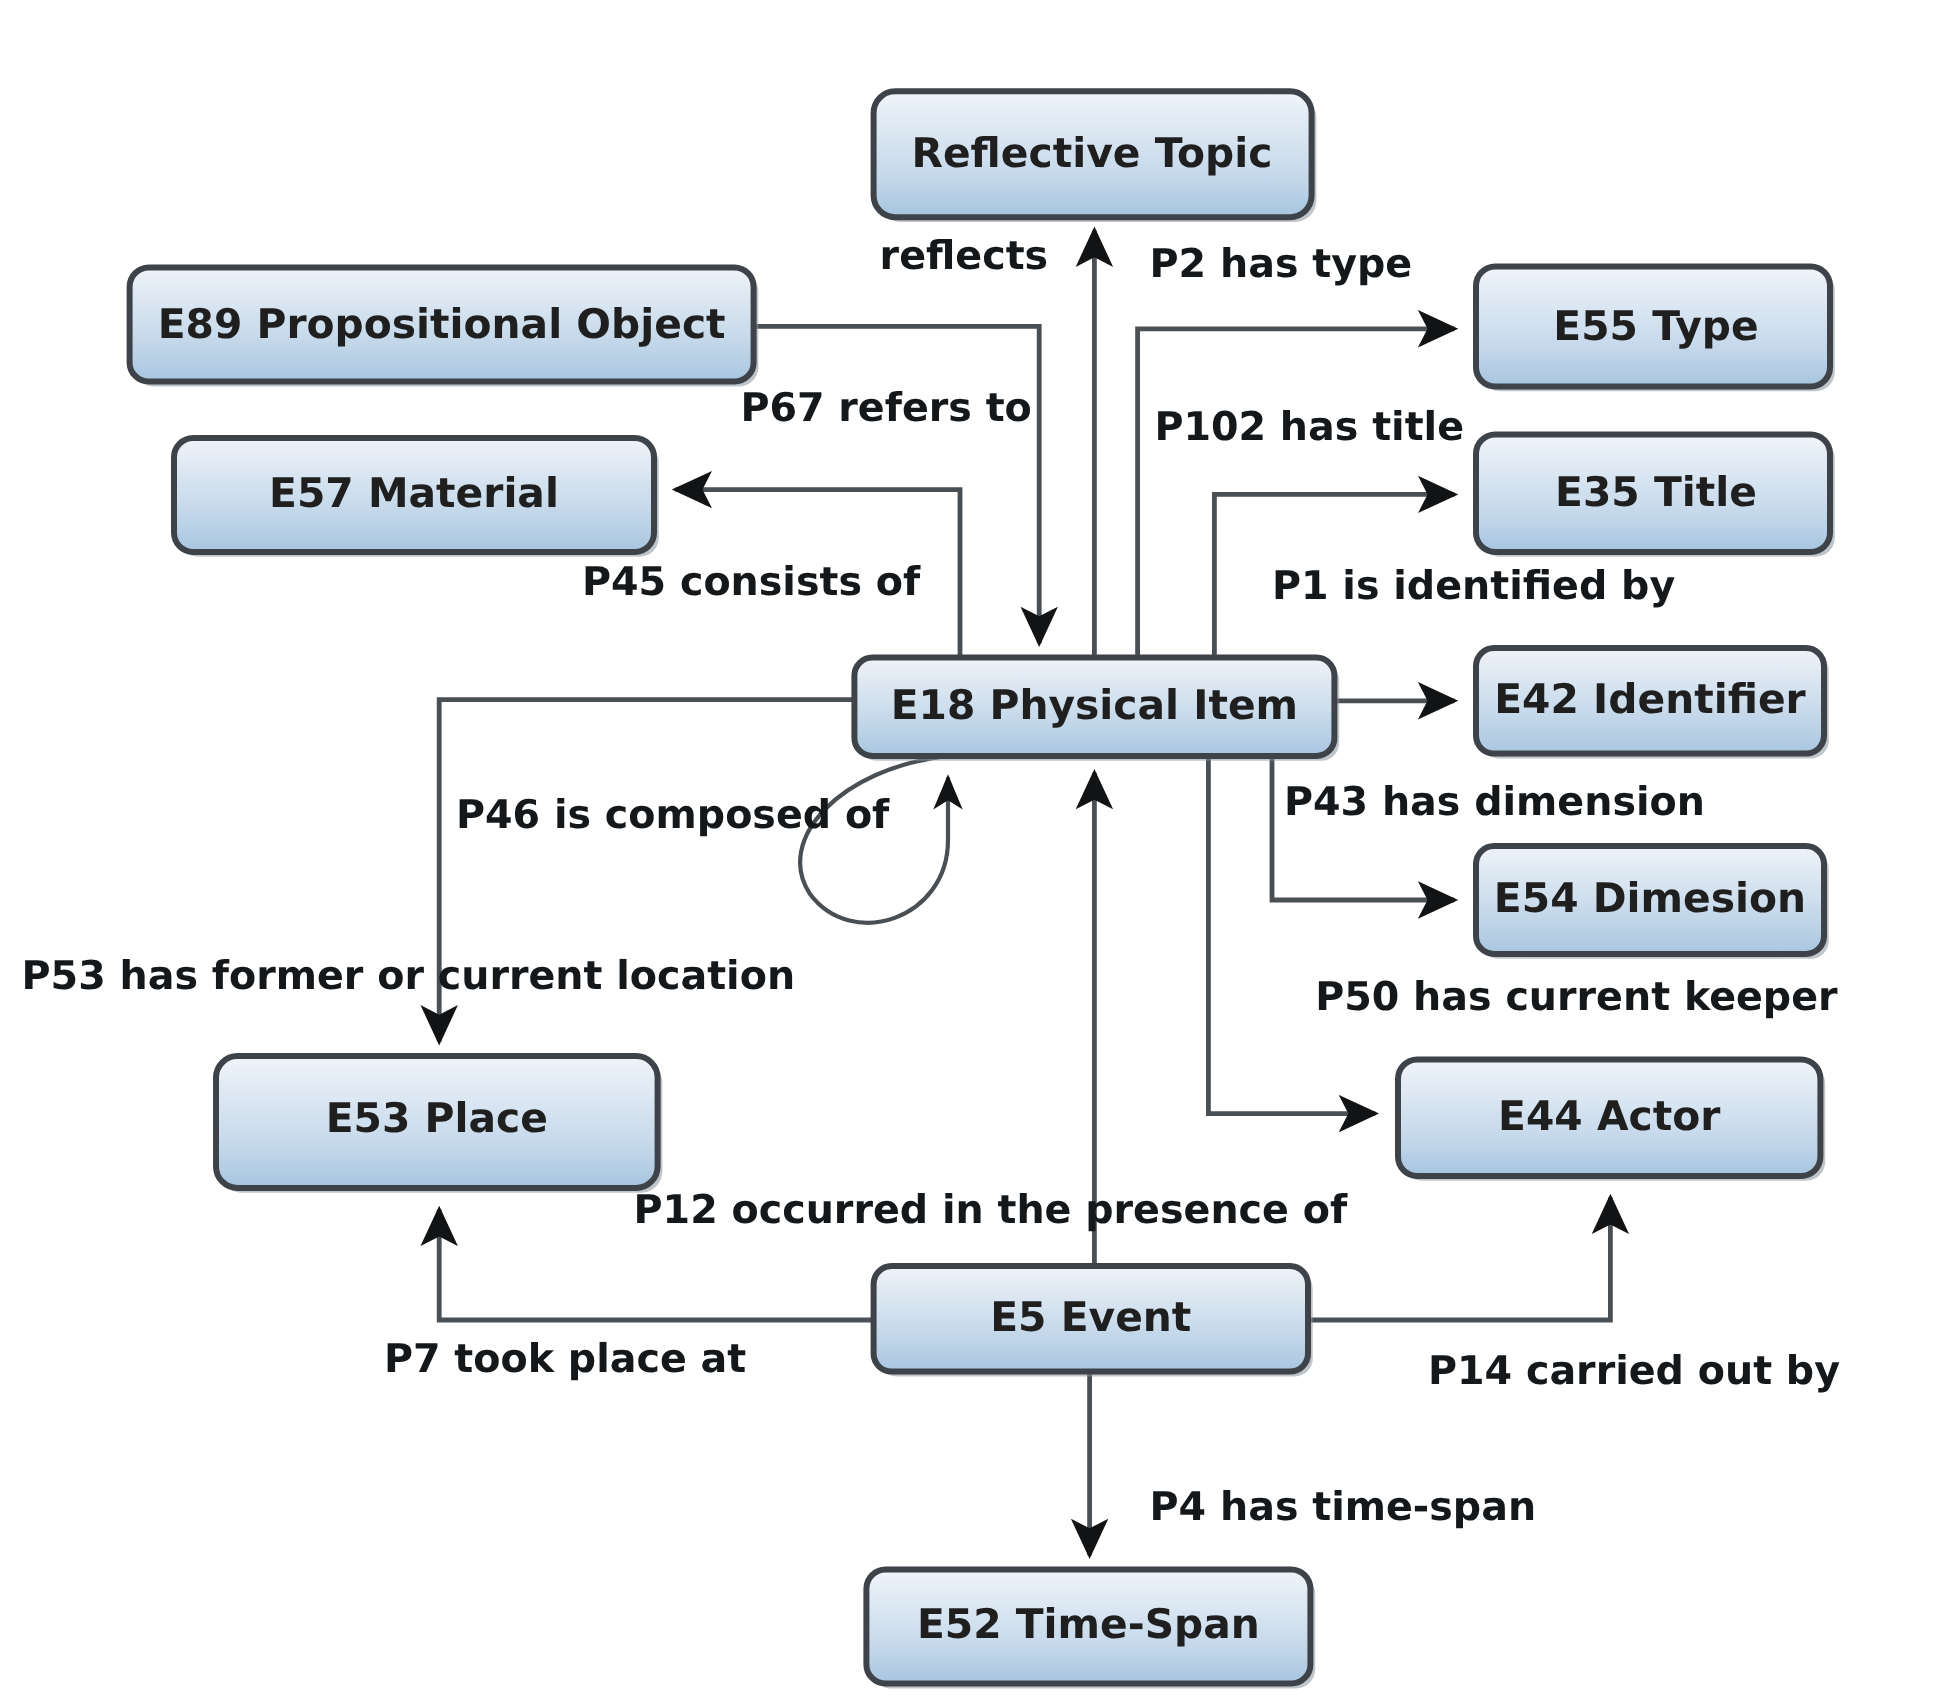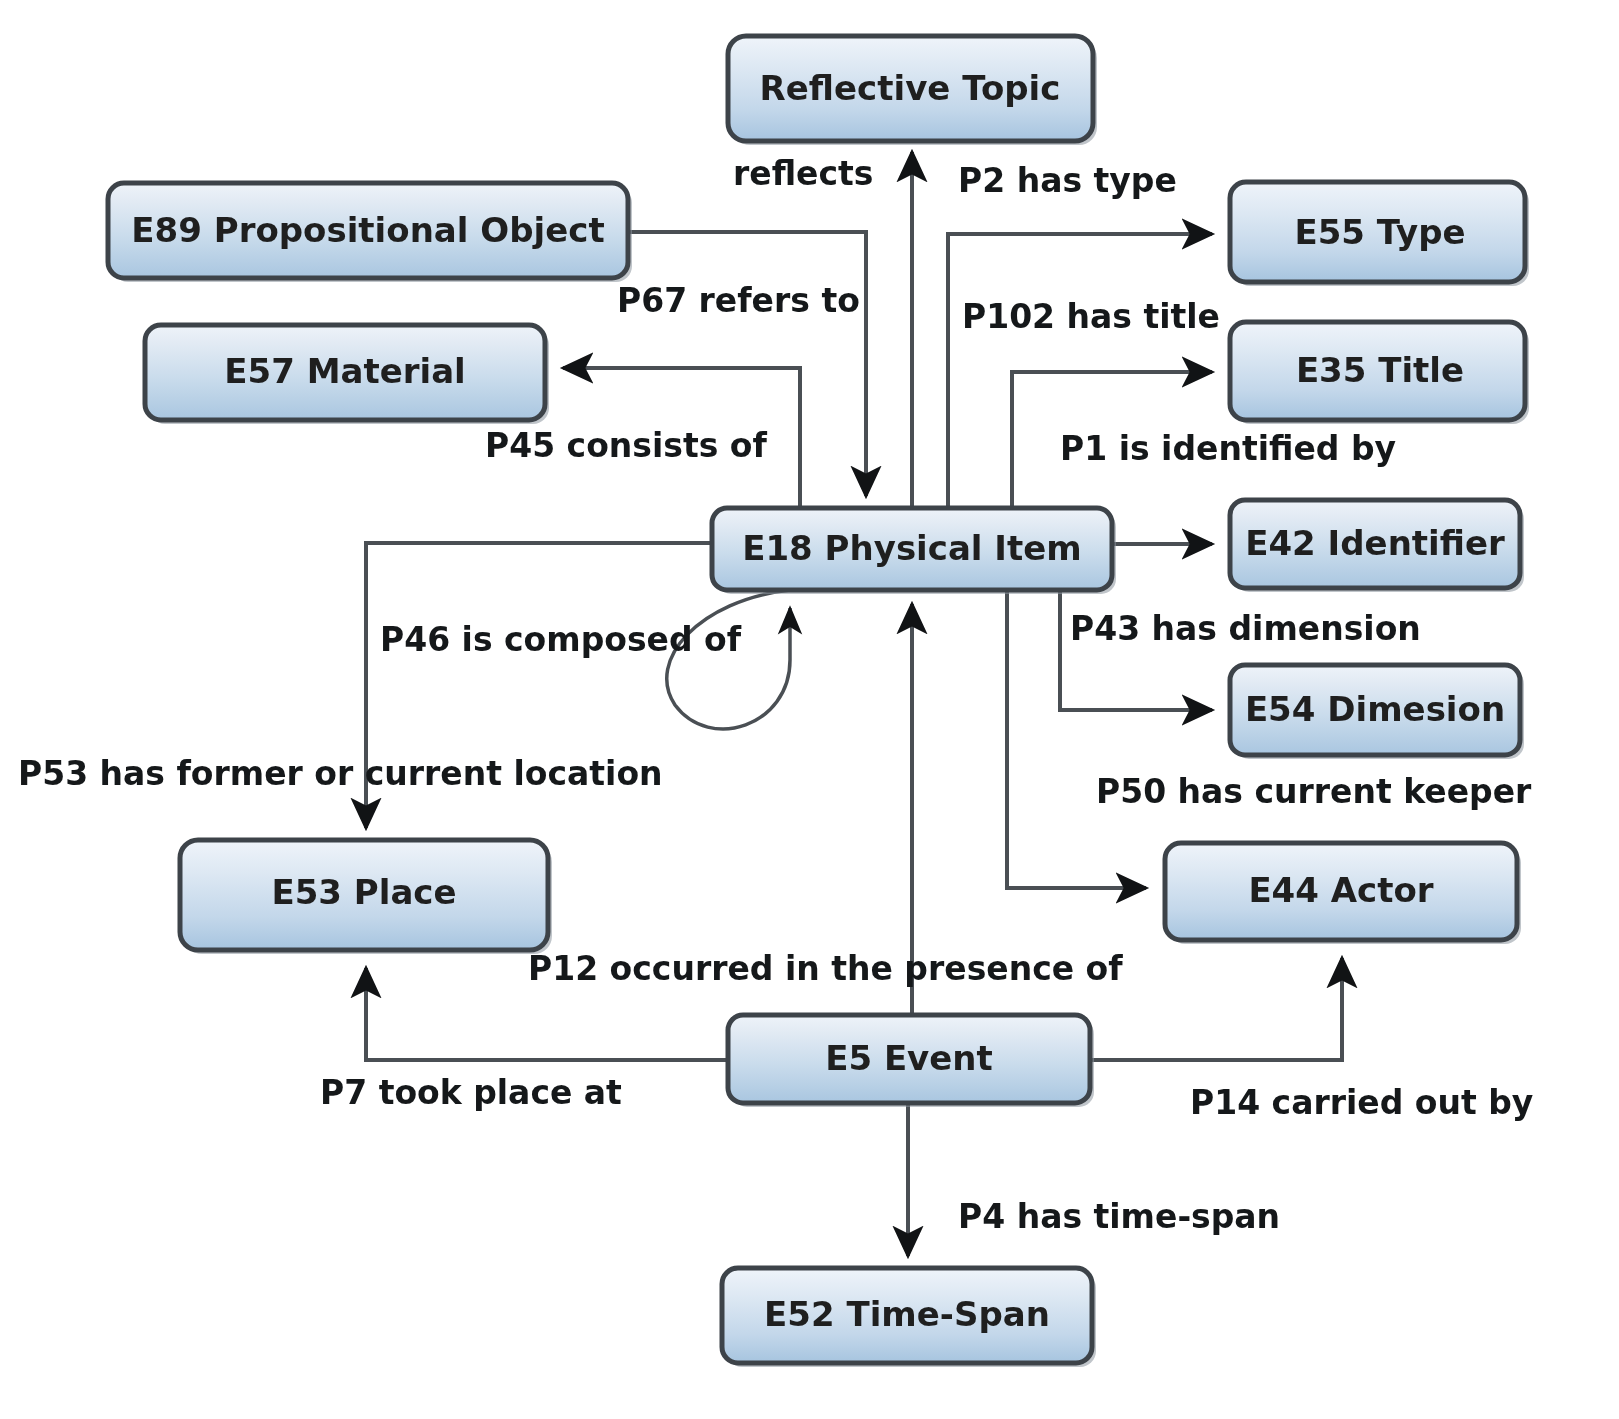--- a/index.html
+++ b/index.html
@@ -11,20 +11,21 @@
     width: 1619px;
     height: 1419px;
     font-family: "DejaVu Sans", sans-serif;
     overflow: hidden;
   }
   #diagram-root {
     position: relative;
     width: 1619px;
     height: 1084px;
     background: #ffffff;
+    margin-top: 40px;
   }
   svg#diagram-svg {
     position: absolute;
     top: 0;
     left: 0;
     width: 1619px;
     height: 1419px;
   }
   .node-label {
     font-family: "DejaVu Sans", sans-serif;

